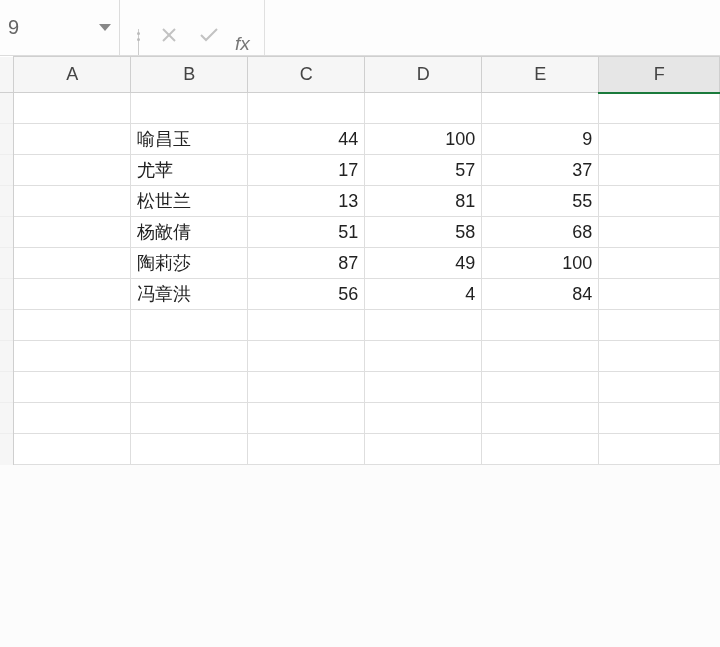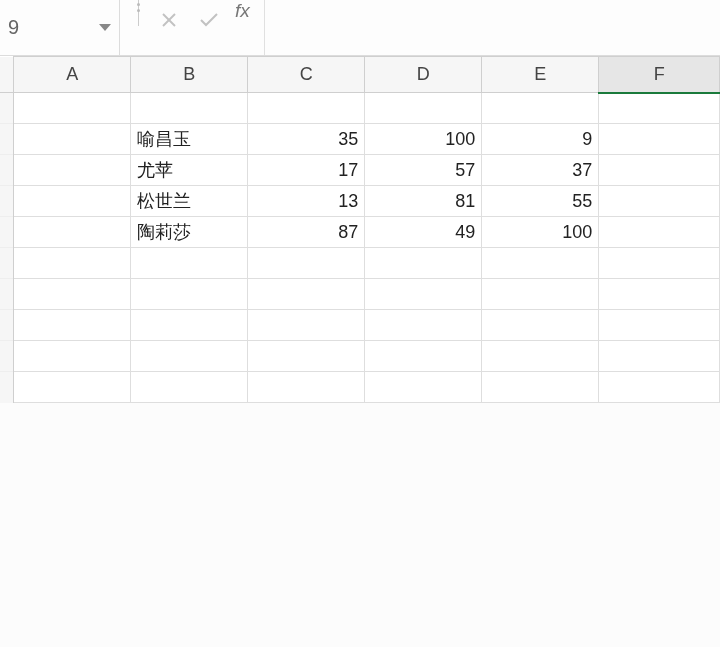--- a/index.html
+++ b/index.html
@@ -33,21 +33,21 @@
   .name-box span { flex: 1; text-align: left; }
   .name-box .dd {
     width: 0; height: 0;
     border-left: 6px solid transparent;
     border-right: 6px solid transparent;
     border-top: 7px solid #888;
     margin-left: 6px;
   }
   .fx-tools {
     display: flex;
-    align-items: flex-start;
+    align-items: flex-end;
     height: 100%;
     padding: 0 4px 0 14px;
   }
   .divider {
     width: 1px; height: 26px;
     background: #ccc;
     margin: 0 10px 0 4px;
   }
   .divider::before, .divider::after {
     content:""; display:block; width:3px; height:3px;
@@ -175,21 +175,21 @@
           <td class="cell txt"></td>
           <td class="cell txt"></td>
           <td class="cell txt"></td>
           <td class="cell txt"></td>
           <td class="cell txt"></td>
         </tr>
         <tr>
           <th class="rowstub"></th>
           <td class="cell txt"></td>
           <td class="cell txt">喻昌玉</td>
-          <td class="cell num">35</td>
+          <td class="cell num">44</td>
           <td class="cell num">100</td>
           <td class="cell num">9</td>
           <td class="cell txt"></td>
         </tr>
         <tr>
           <th class="rowstub"></th>
           <td class="cell txt"></td>
           <td class="cell txt">尤苹</td>
           <td class="cell num">17</td>
           <td class="cell num">57</td>
@@ -201,24 +201,42 @@
           <td class="cell txt"></td>
           <td class="cell txt">松世兰</td>
           <td class="cell num">13</td>
           <td class="cell num">81</td>
           <td class="cell num">55</td>
           <td class="cell txt"></td>
         </tr>
         <tr>
           <th class="rowstub"></th>
           <td class="cell txt"></td>
+          <td class="cell txt">杨敵倩</td>
+          <td class="cell num">51</td>
+          <td class="cell num">58</td>
+          <td class="cell num">68</td>
+          <td class="cell txt"></td>
+        </tr>
+        <tr>
+          <th class="rowstub"></th>
+          <td class="cell txt"></td>
           <td class="cell txt">陶莉莎</td>
           <td class="cell num">87</td>
           <td class="cell num">49</td>
           <td class="cell num">100</td>
+          <td class="cell txt"></td>
+        </tr>
+        <tr>
+          <th class="rowstub"></th>
+          <td class="cell txt"></td>
+          <td class="cell txt">冯章洪</td>
+          <td class="cell num">56</td>
+          <td class="cell num">4</td>
+          <td class="cell num">84</td>
           <td class="cell txt"></td>
         </tr>
         <tr>
           <th class="rowstub"></th>
           <td class="cell txt"></td>
           <td class="cell txt"></td>
           <td class="cell txt"></td>
           <td class="cell txt"></td>
           <td class="cell txt"></td>
           <td class="cell txt"></td>

